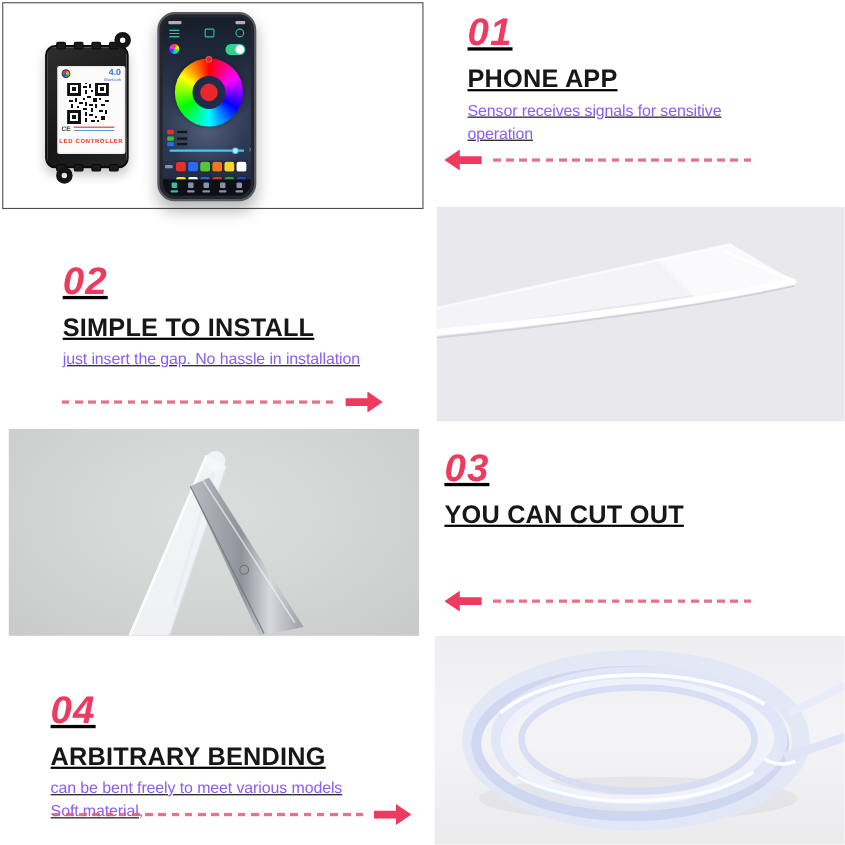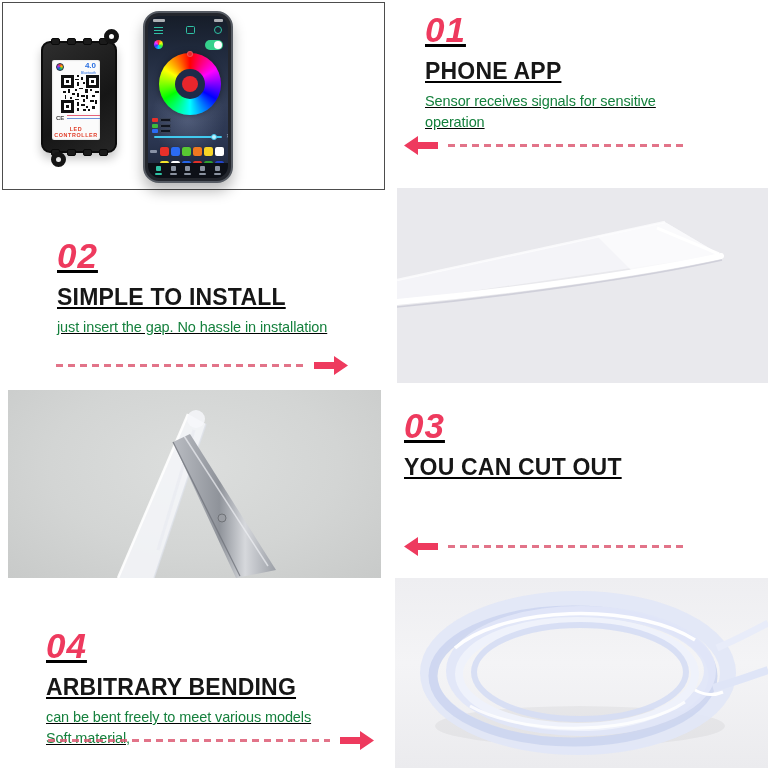--- a/index.html
+++ b/index.html
@@ -3,39 +3,39 @@
 <meta charset="utf-8">
 <style>
   * { margin:0; padding:0; box-sizing:border-box; }
   body { font-family:"Liberation Sans", sans-serif; background:#fff; }
   .canvas { position:relative; width:768px; height:768px; background:#fff; overflow:hidden; }
 
   
   .feature { position:absolute;text-decoration:underline; }
   .feature .num { font-size:35px; font-weight:800; font-style:italic; color:#ee3a5e; letter-spacing:1px; }
   .feature .title { font-size:23px; font-weight:800; color:#171717; margin-top:8px; letter-spacing:.2px; }
-  .feature .desc { font-size:14.5px; color:#15803d; line-height:1.42; margin-top:6px; letter-spacing:-.1px; }
+  .feature .desc { font-size:14.5px; color:#8b5cf6; line-height:1.42; margin-top:6px; letter-spacing:-.1px; }
 
   
   .arrow-row { position:absolute; display:flex; align-items:center; height:20px; }
   .dashes { flex:1; height:3px; background:repeating-linear-gradient(90deg,#dd5b74 0 7px,transparent 7px 12px); opacity:.85; }
   .ah { width:34px; height:19px; flex:0 0 auto; }
   .ah.left { margin-right:10px; }
   .ah.right { margin-left:10px; transform:scaleX(-1); }
 
   
   .photo-frame { position:absolute; left:2px; top:2px; width:383px; height:188px;
                  border:1.5px solid #4d4d4d; background:#fff; }
 
   .controller { position:absolute; left:38px; top:38px; width:76px; height:112px;
                 background:linear-gradient(145deg,#2e2e2e,#161616 60%,#262626);
                 border-radius:9px; border:2px solid #0c0c0c; box-shadow:0 6px 10px rgba(0,0,0,.22); }
   .tooth { position:absolute; width:9px; height:7px; background:#1b1b1b; border:1px solid #0a0a0a; border-radius:2px; }
   .ring { position:absolute; width:15px; height:15px; border:5px solid #141414; border-radius:50%; background:#fff; }
-  .ctrl-label { position:absolute; left:9px; top:17px; width:48px; height:80px; background:#fbfbfb;
+  .ctrl-label { position:absolute; left:9px; top:17px; width:62px; height:80px; background:#fbfbfb;
                 border-radius:2px; box-shadow:inset 0 0 2px rgba(0,0,0,.25); overflow:hidden; }
   .logo-dot { position:absolute; left:4px; top:3px; width:8px; height:8px; border-radius:50%;
               background:conic-gradient(#e33,#fb0,#2b6,#16c,#a3e,#e33); border:1px solid #234; }
   .bt-ver { position:absolute; right:4px; top:1px; color:#2a6fe0; font-size:8px; font-weight:bold; }
   .bt-word { position:absolute; right:3px; top:10px; color:#2a6fe0; font-size:4px; transform:scale(.9); }
   .qr { position:absolute; left:9px; top:15px; width:38px; height:38px; }
   .ce-row { position:absolute; left:4px; top:55px; width:48px; display:flex; align-items:center; gap:3px; }
   .ce-mark { font-size:6px; color:#444; font-weight:bold; }
   .tiny-red-lines { flex:1; height:6px;
         background:linear-gradient(#d24 1px,transparent 1px,transparent 3px,#36c 1px 4px,transparent 4px);

